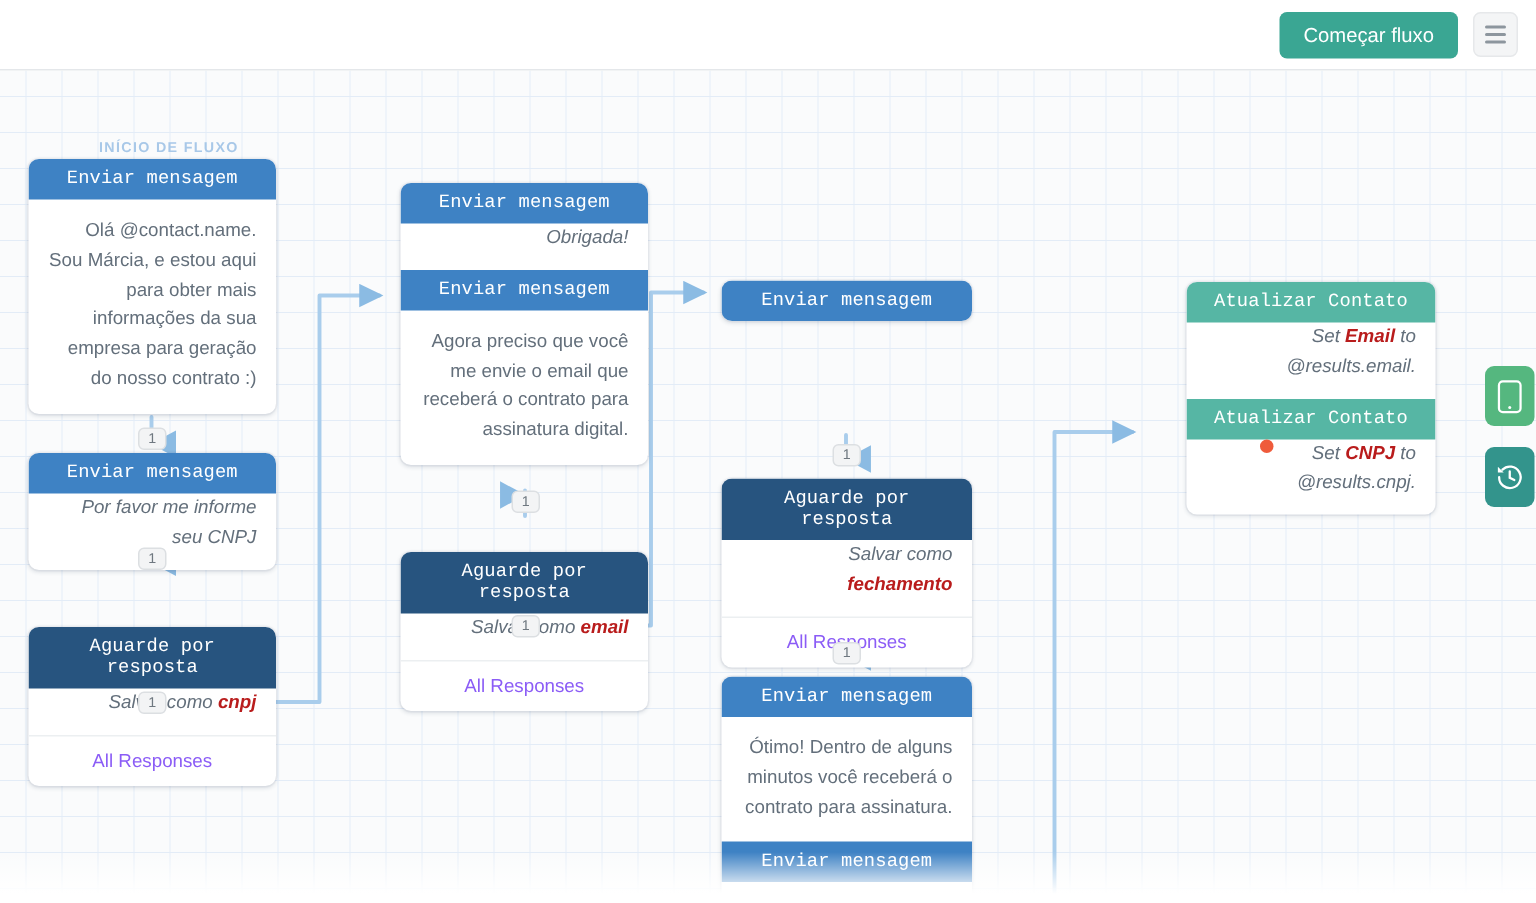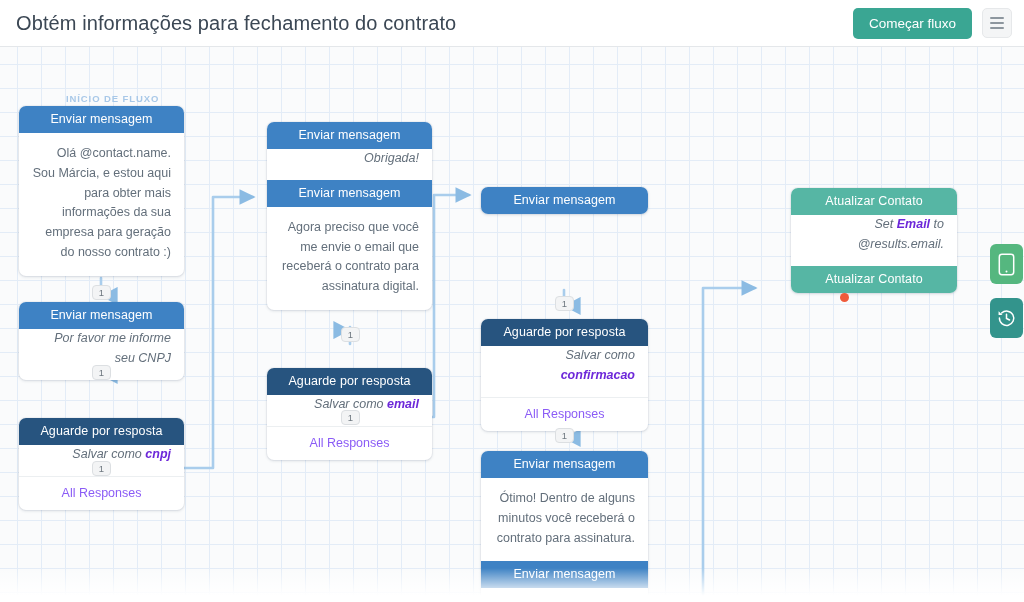--- a/index.html
+++ b/index.html
@@ -87,33 +87,34 @@
     overflow: hidden;
     z-index: 10;
   }
   .nhead {
     font-size: 12.5px;
     color: #ffffff;
     text-align: center;
     padding: 6px 8px 7px;
     font-weight: 400;
     letter-spacing: .1px;
+    font-family: Liberation Mono, monospace;
   }
   .nhead.blue   { background: #3e82c4; }
   .nhead.navy   { background: #27547f; }
   .nhead.teal   { background: #56b6a4; }
   .nbody {
     padding: 11px 13px 13px;
     font-size: 12.5px;
     line-height: 1.58;
     color: #636f7b;
     text-align: right;
   }
   .nbody.tight { padding: 0 13px 11px; font-style: italic; }
-  .nbody b { color: #6d28d9; font-weight: 700; }
+  .nbody b { color: #b91c1c; font-weight: 700; }
   .nfoot {
     border-top: 1px solid #eceff1;
     padding: 9px 8px 10px;
     font-size: 12.5px;
     color: #8b5cf6;
     text-align: center;
   }
 
   
   .flow-start {
@@ -154,21 +155,20 @@
     display: flex; align-items: center; justify-content: center;
     cursor: pointer; z-index: 40;
   }
   .tool.preview { background: #55b77f; }
   .tool.history { background: #33948c; }
 </style>
 </head>
 <body>
 
 <div class="topbar">
-  <div class="page-title">Obtém informações para fechamento do contrato</div>
   <div class="topbar-right">
     <button class="start-btn">Começar fluxo</button>
     <div class="menu-btn">
       <i></i>
       <i></i>
       <i></i>
     </div>
   </div>
 </div>
 
@@ -240,36 +240,37 @@
   </div>
   <div class="badge" style="left:341px; top:363px;">1</div>
 
   <div class="node" style="left:481px; top:140px; width:167px;">
     <div class="nhead blue">Enviar mensagem</div>
   </div>
   <div class="badge" style="left:555px; top:249px;">1</div>
 
   <div class="node" style="left:481px; top:272px; width:167px;">
     <div class="nhead navy">Aguarde por resposta</div>
-    <div class="nbody tight"><span>Salvar como </span><b>confirmacao</b></div>
+    <div class="nbody tight"><span>Salvar como </span><b>fechamento</b></div>
     <div class="nfoot">All Responses</div>
   </div>
   <div class="badge" style="left:555px; top:381px;">1</div>
 
   <div class="node" style="left:481px; top:404px; width:167px;">
     <div class="nhead blue">Enviar mensagem</div>
     <div class="nbody">Ótimo! Dentro de alguns minutos você receberá o contrato para assinatura.</div>
     <div class="nhead blue">Enviar mensagem</div>
     <div class="nbody">Em breve nosso setor de sucesso do cliente entrará em contato para a reunião de kickoff =)</div>
   </div>
 
   <div class="node" style="left:791px; top:141px; width:166px;">
     <div class="nhead teal">Atualizar Contato</div>
     <div class="nbody tight"><span>Set </span><b>Email</b><span> to </span><span>@results.email.</span></div>
     <div class="nhead teal">Atualizar Contato</div>
+    <div class="nbody tight"><span>Set </span><b>CNPJ</b><span> to </span><span>@results.cnpj.</span></div>
   </div>
   <div class="dot-marker" style="left:840px; top:246px;"></div>
 
   <div class="tool preview" style="left:990px; top:197px;">
     <svg width="17" height="23" viewBox="0 0 17 23" fill="none" stroke="#ffffff" stroke-width="1.5">
       <rect x="1.3" y="1.3" width="14.4" height="20.4" rx="2.6"></rect>
       <circle cx="8.5" cy="18.6" r="1" fill="#ffffff" stroke="none"></circle>
     </svg>
   </div>
   <div class="tool history" style="left:990px; top:251px;">

